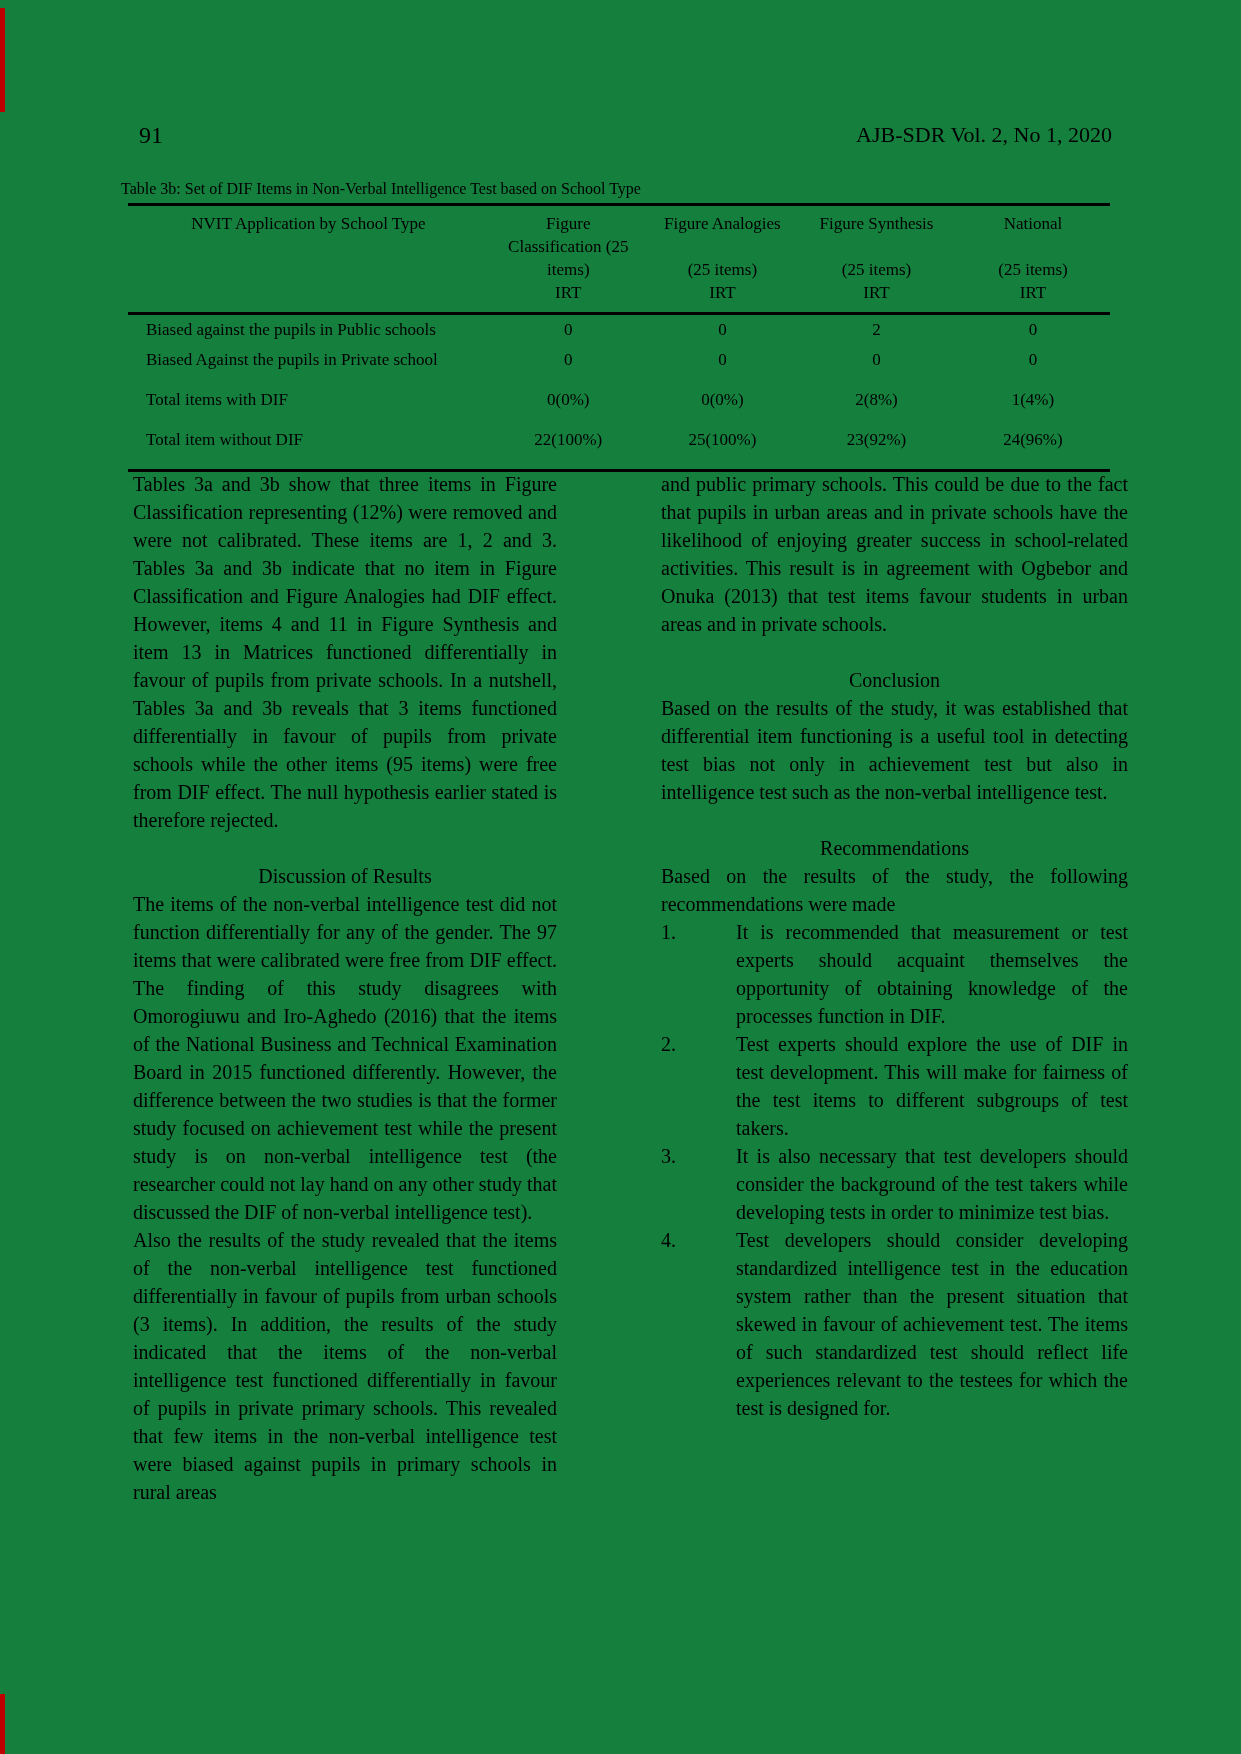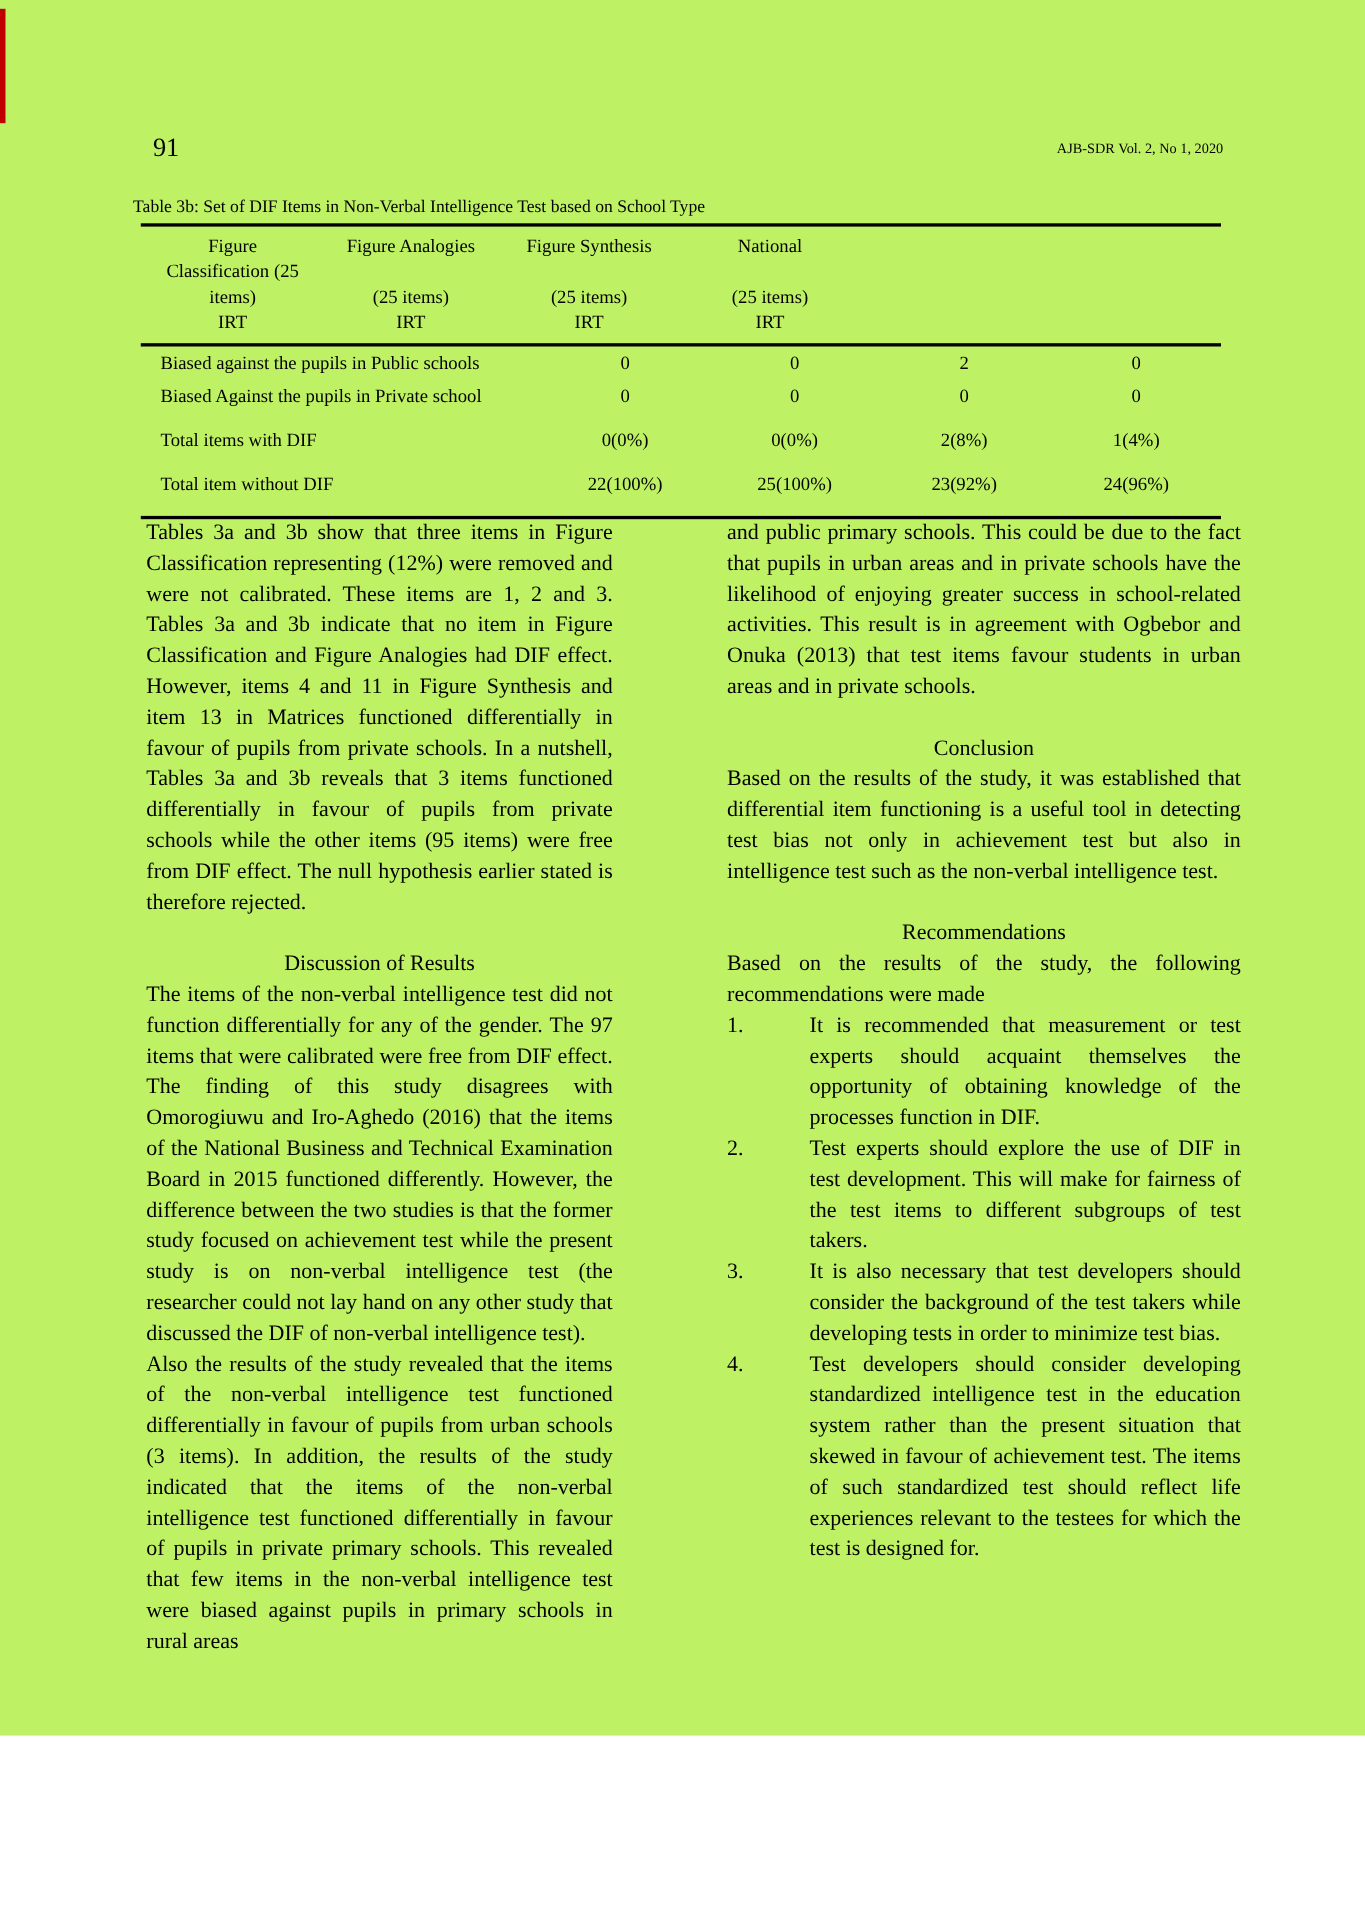--- a/index.html
+++ b/index.html
@@ -1,35 +1,35 @@
 <!DOCTYPE html>
 <html><head>
 <meta charset="utf-8">
 <style>
   html,body { margin:0; padding:0; background:#ffffff; }
   .page {
     position:relative;
     width:1241px;
-    height:1578px;
-    background:#bef264;
+    height:1754px;
+    background:#15803d;
     font-family:"Liberation Serif", serif;
     color:#000000;
     overflow:hidden;
   }
   .red-mark { position:absolute; left:0; width:5px; background:#c00000; }
   .red-mark.top { top:8px; height:104px; }
   .red-mark.bottom { top:1694px; height:60px; }
 
   .page-number {
     position:absolute; left:139px; top:122px;
     font-size:24px; line-height:26px;
   }
   .journal-ref {
     position:absolute; right:129px; top:125px;
-    font-size:13px; line-height:20px; text-align:center;
+    font-size:22px; line-height:20px; text-align:center;
   }
 
   .table-caption {
     position:absolute; left:121px; top:179px;
     font-size:16px; line-height:20px; white-space:nowrap;
   }
 
   .dif-table {
     position:absolute; left:128px; top:203px; width:982px;
     border-top:3px solid #000; border-bottom:3px solid #000;
@@ -73,20 +73,23 @@
   <div class="red-mark top"></div>
   <div class="red-mark bottom"></div>
 
   <div class="page-number">91</div>
   <div class="journal-ref">AJB-SDR Vol. 2, No 1, 2020</div>
 
   <div class="table-caption">Table 3b: Set of DIF Items in Non-Verbal Intelligence Test based on School Type</div>
 
   <div class="dif-table">
     <div class="t-head">
+      <div class="c0">
+        <div class="hl">NVIT Application by School Type</div>
+      </div>
       <div class="c1">
         <div class="hl">Figure</div>
         <div class="hl">Classification (25</div>
         <div class="hl">items)</div>
         <div class="hl">IRT</div>
       </div>
       <div class="c2">
         <div class="hl">Figure Analogies</div>
         <div class="hl"></div>
         <div class="hl">(25 items)</div>

